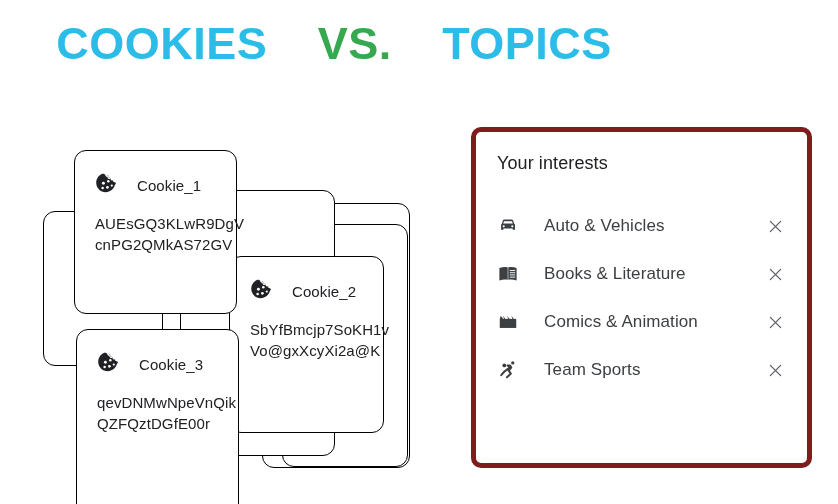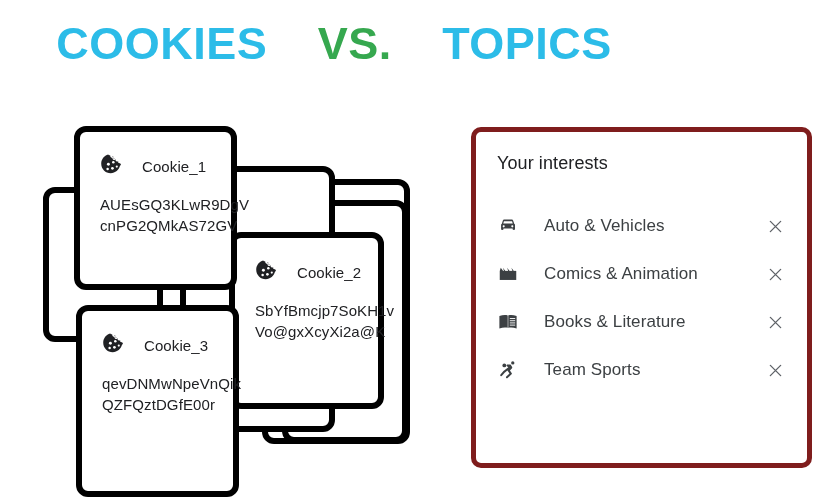--- a/index.html
+++ b/index.html
@@ -40,23 +40,24 @@
   #cookie-stack {
     position: absolute;
     left: 0;
     top: 0;
     width: 440px;
     height: 504px;
   }
   .card {
     position: absolute;
     background: #ffffff;
-    border: 6px solid #000000;
+    border: 1px solid #000000;
     border-radius: 12px;
     box-sizing: border-box;
+    margin-top: 24px;
   }
   .ghost-card { background: #ffffff; }
 
   .cookie-card { padding: 0; }
 
   .cookie-head {
     position: absolute;
     left: 20px;
     top: 22px;
     display: flex;
@@ -229,40 +230,40 @@
       <span class="interest-remove">
         <svg width="19" height="19" viewBox="0 0 24 24">
           <path stroke="#5f6368" stroke-width="1.7" stroke-linecap="round" d="M5.5 5.5 L18.5 18.5 M18.5 5.5 L5.5 18.5"></path>
         </svg>
       </span>
     </div>
 
     <div class="interest-row">
       <span class="interest-icon">
         <svg width="22" height="22" viewBox="0 0 24 24">
+          <path fill="#3c4043" d="M2.6 5.4c2-.7 4.1-1 5.9-1 1.2 0 2.3.15 3.2.4v13.6c-.9-.3-2-.45-3.2-.45-1.8 0-3.9.35-5.9 1.05zm18.8 0v13.6c-2-.7-4.1-1.05-5.9-1.05-1.2 0-2.3.15-3.2.45V4.8c.9-.25 2-.4 3.2-.4 1.8 0 3.9.3 5.9 1"></path>
+          <path stroke="#ffffff" stroke-width="1" stroke-linecap="round" d="M14.4 8.2h5 M14.4 10.6h5 M14.4 13h5 M14.4 15.4h5"></path>
+        </svg>
+      </span>
+      <span class="interest-label">Books &amp; Literature</span>
+      <span class="interest-remove">
+        <svg width="19" height="19" viewBox="0 0 24 24">
+          <path stroke="#5f6368" stroke-width="1.7" stroke-linecap="round" d="M5.5 5.5 L18.5 18.5 M18.5 5.5 L5.5 18.5"></path>
+        </svg>
+      </span>
+    </div>
+
+    <div class="interest-row">
+      <span class="interest-icon">
+        <svg width="22" height="22" viewBox="0 0 24 24">
           <path fill="#3c4043" d="M3 8.6h18v9.9H3z"></path>
           <path fill="#3c4043" d="M3 8.6 4.1 5.2l2.6 3.4zm4.6 0L6.5 5.2l2.6 3.4zm4.6 0-1.1-3.4 2.6 3.4zm4.6 0-1.1-3.4 2.6 3.4z"></path>
         </svg>
       </span>
       <span class="interest-label">Comics &amp; Animation</span>
-      <span class="interest-remove">
-        <svg width="19" height="19" viewBox="0 0 24 24">
-          <path stroke="#5f6368" stroke-width="1.7" stroke-linecap="round" d="M5.5 5.5 L18.5 18.5 M18.5 5.5 L5.5 18.5"></path>
-        </svg>
-      </span>
-    </div>
-
-    <div class="interest-row">
-      <span class="interest-icon">
-        <svg width="22" height="22" viewBox="0 0 24 24">
-          <path fill="#3c4043" d="M2.6 5.4c2-.7 4.1-1 5.9-1 1.2 0 2.3.15 3.2.4v13.6c-.9-.3-2-.45-3.2-.45-1.8 0-3.9.35-5.9 1.05zm18.8 0v13.6c-2-.7-4.1-1.05-5.9-1.05-1.2 0-2.3.15-3.2.45V4.8c.9-.25 2-.4 3.2-.4 1.8 0 3.9.3 5.9 1"></path>
-          <path stroke="#ffffff" stroke-width="1" stroke-linecap="round" d="M14.4 8.2h5 M14.4 10.6h5 M14.4 13h5 M14.4 15.4h5"></path>
-        </svg>
-      </span>
-      <span class="interest-label">Books &amp; Literature</span>
       <span class="interest-remove">
         <svg width="19" height="19" viewBox="0 0 24 24">
           <path stroke="#5f6368" stroke-width="1.7" stroke-linecap="round" d="M5.5 5.5 L18.5 18.5 M18.5 5.5 L5.5 18.5"></path>
         </svg>
       </span>
     </div>
 
 
     <div class="interest-row">
       <span class="interest-icon">

